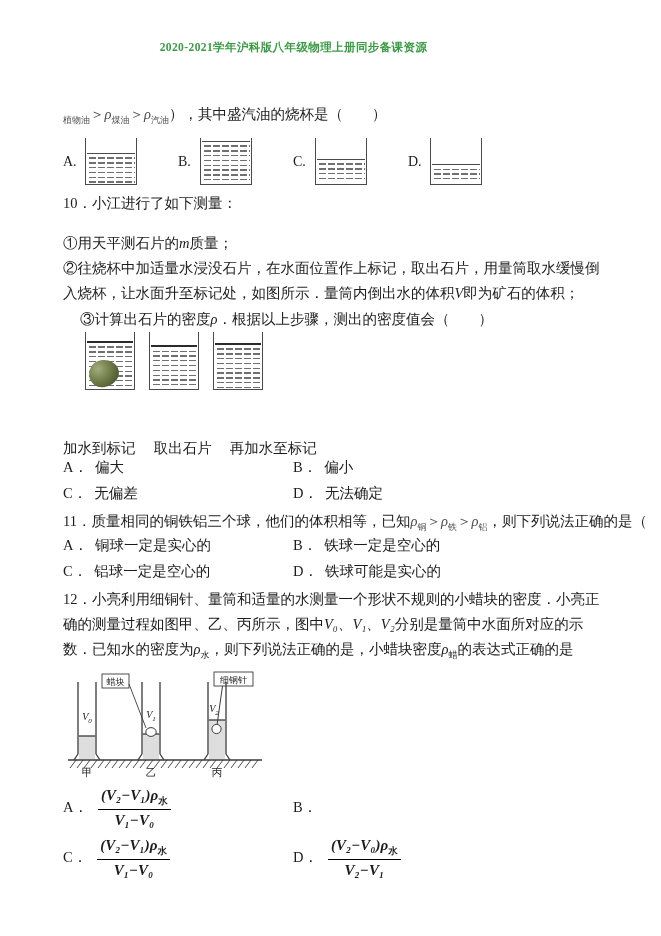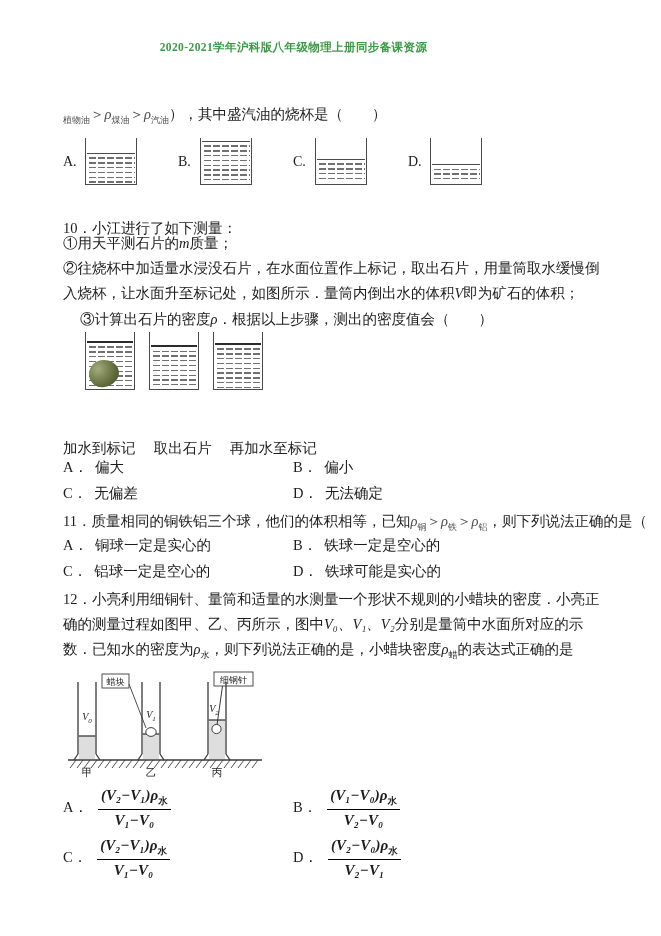--- a/index.html
+++ b/index.html
@@ -105,21 +105,21 @@
       </div>
   </div>
   <div class="bk-group">
     <span class="bk-label">D.</span>
     <div class="beaker">
         <div class="liquid" style="height: 19px;"></div>
       </div>
   </div>
 </div>
 
-<div class="abs line" style="top:216px;left:63px;">10．小江进行了如下测量：</div>
+<div class="abs line" style="top:191px;left:63px;">10．小江进行了如下测量：</div>
 <div class="abs line" style="top:231px;left:63px;"><span>①用天平测石片的</span><i>m</i><span>质量；</span></div>
 <div class="abs line" style="top:256px;left:63px;width:537px;"><span>②往烧杯中加适量水浸没石片，在水面位置作上标记，取出石片，用量筒取水缓慢倒入烧杯，让水面升至标记处，如图所示．量筒内倒出水的体积</span><i>V</i><span>即为矿石的体积；</span></div>
 <div class="abs line" style="top:307px;left:80px;text-align:right;"><span>③计算出石片的密度</span><i>ρ</i><span>．根据以上步骤，测出的密度值会（　　）</span></div>
 
 <div class="abs q10-fig">
   <div class="fbeaker">
     <div class="fliquid lv1"></div>
     <div class="stone"></div>
   </div>
   <div class="fbeaker">
@@ -216,24 +216,20 @@
 <div class="q12-row" style="top:786px;">
   <div class="q12-cell">
     <span class="q12-label">A．</span>
     <span class="frac">
       <span class="num"><span>(V₂−V₁)ρ</span><sub>水</sub></span>
       <span class="den">V₁−V₀</span>
     </span>
   </div>
   <div class="q12-cell">
     <span class="q12-label">B．</span>
-    <span class="frac">
-      <span class="num"><span>(V₁−V₀)ρ</span><sub>水</sub></span>
-      <span class="den">V₂−V₀</span>
-    </span>
   </div>
 </div>
 <div class="q12-row" style="top:836px;">
   <div class="q12-cell">
     <span class="q12-label">C．</span>
     <span class="frac">
       <span class="num"><span>(V₂−V₁)ρ</span><sub>水</sub></span>
       <span class="den">V₁−V₀</span>
     </span>
   </div>

